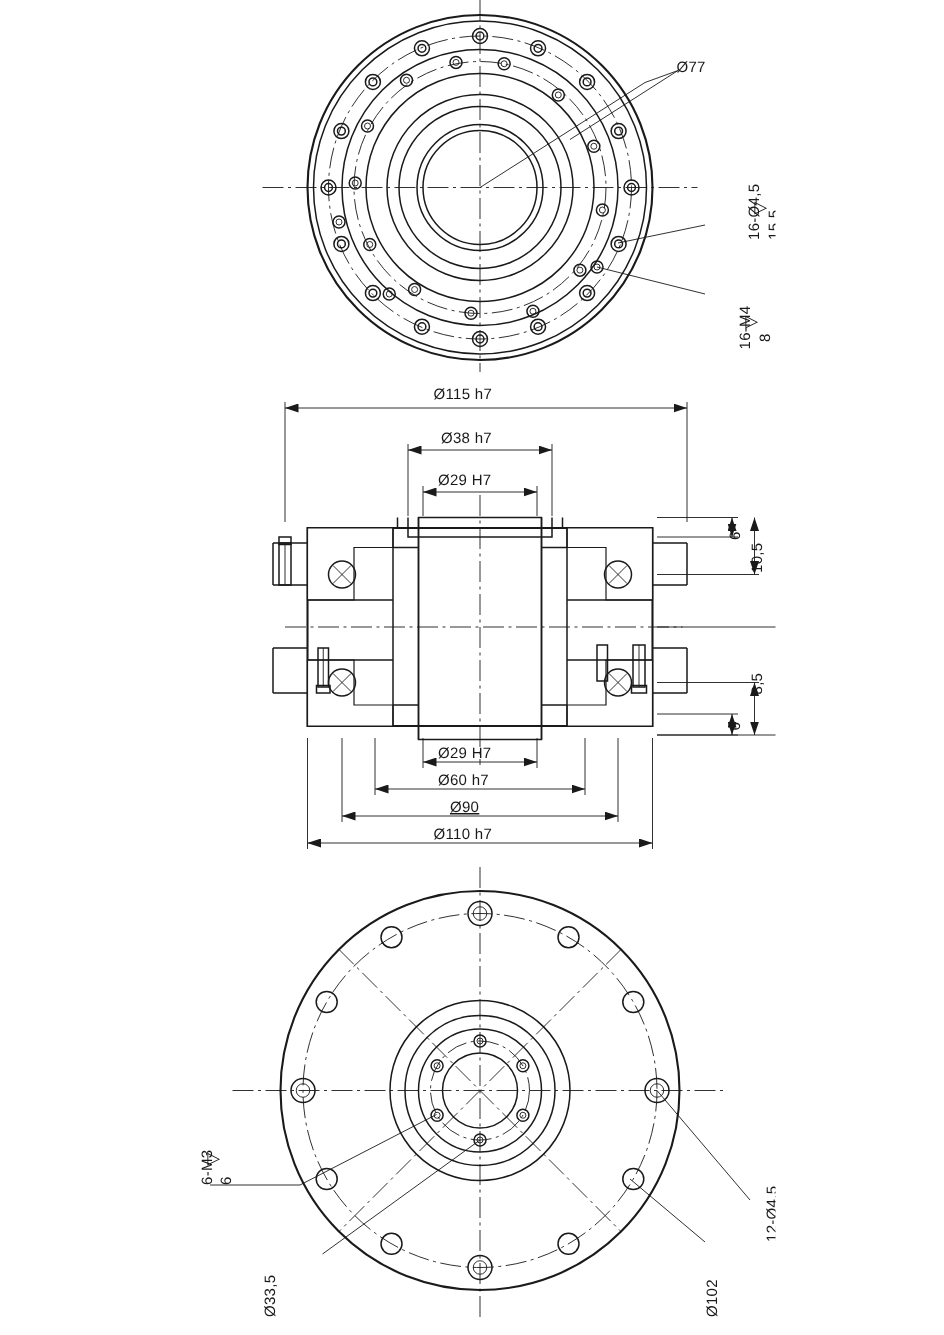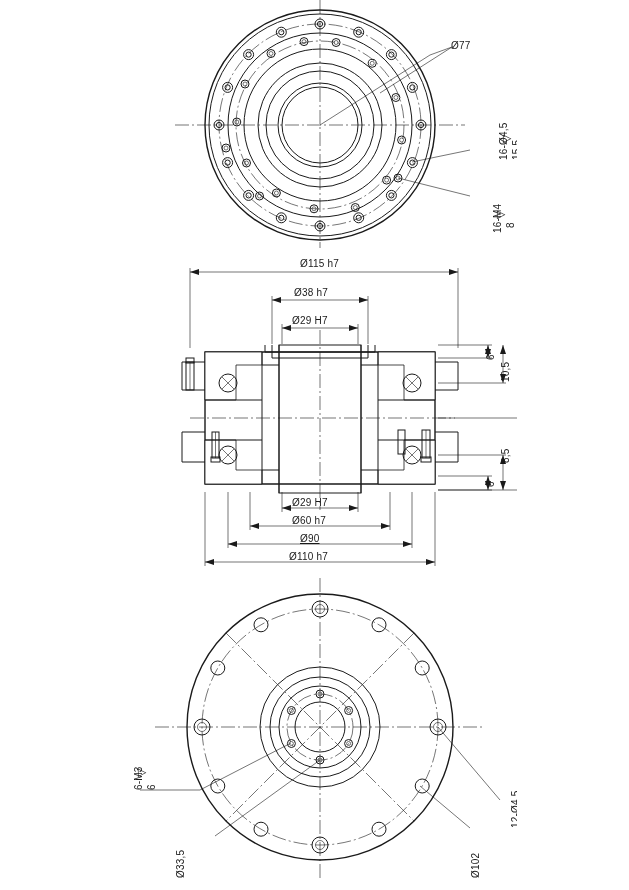--- a/index.html
+++ b/index.html
@@ -336,21 +336,21 @@
 </svg>
 
 <div class="lbl" style="left:451px; top:40px;">Ø77</div>
 <div class="lbl rot90" style="left:498px; top:160px;">16-Ø4,5</div>
 <div class="lbl rot90" style="left:511px; top:160px;">15,5</div>
 <div class="lbl" style="left:500px; top:143px; transform:rotate(-90deg); transform-origin:left top; font-size:11px;">▽</div>
 <div class="lbl rot90" style="left:492px; top:233px;">16-M4</div>
 <div class="lbl rot90" style="left:505px; top:228px;">8</div>
 <div class="lbl" style="left:494px; top:219px; transform:rotate(-90deg); transform-origin:left top; font-size:11px;">▽</div>
 
-<div class="lbl" style="left:300px; top:258px;">Ø115 h7</div>
+<div class="lbl" style="left:289px; top:258px;">Ø115 h7</div>
 <div class="lbl" style="left:294px; top:287px;">Ø38 h7</div>
 <div class="lbl" style="left:292px; top:315px;">Ø29 H7</div>
 
 <div class="lbl" style="left:292px; top:497px;">Ø29 H7</div>
 <div class="lbl" style="left:292px; top:515px;text-align:center;">Ø60 h7</div>
 <div class="lbl" style="left:300px; top:533px;text-decoration:underline;">Ø90</div>
 <div class="lbl" style="left:289px; top:551px;text-align:right;">Ø110 h7</div>
 
 <div class="lbl rot90" style="left:485px; top:360px;">6</div>
 <div class="lbl rot90" style="left:500px; top:382px;">10,5</div>

